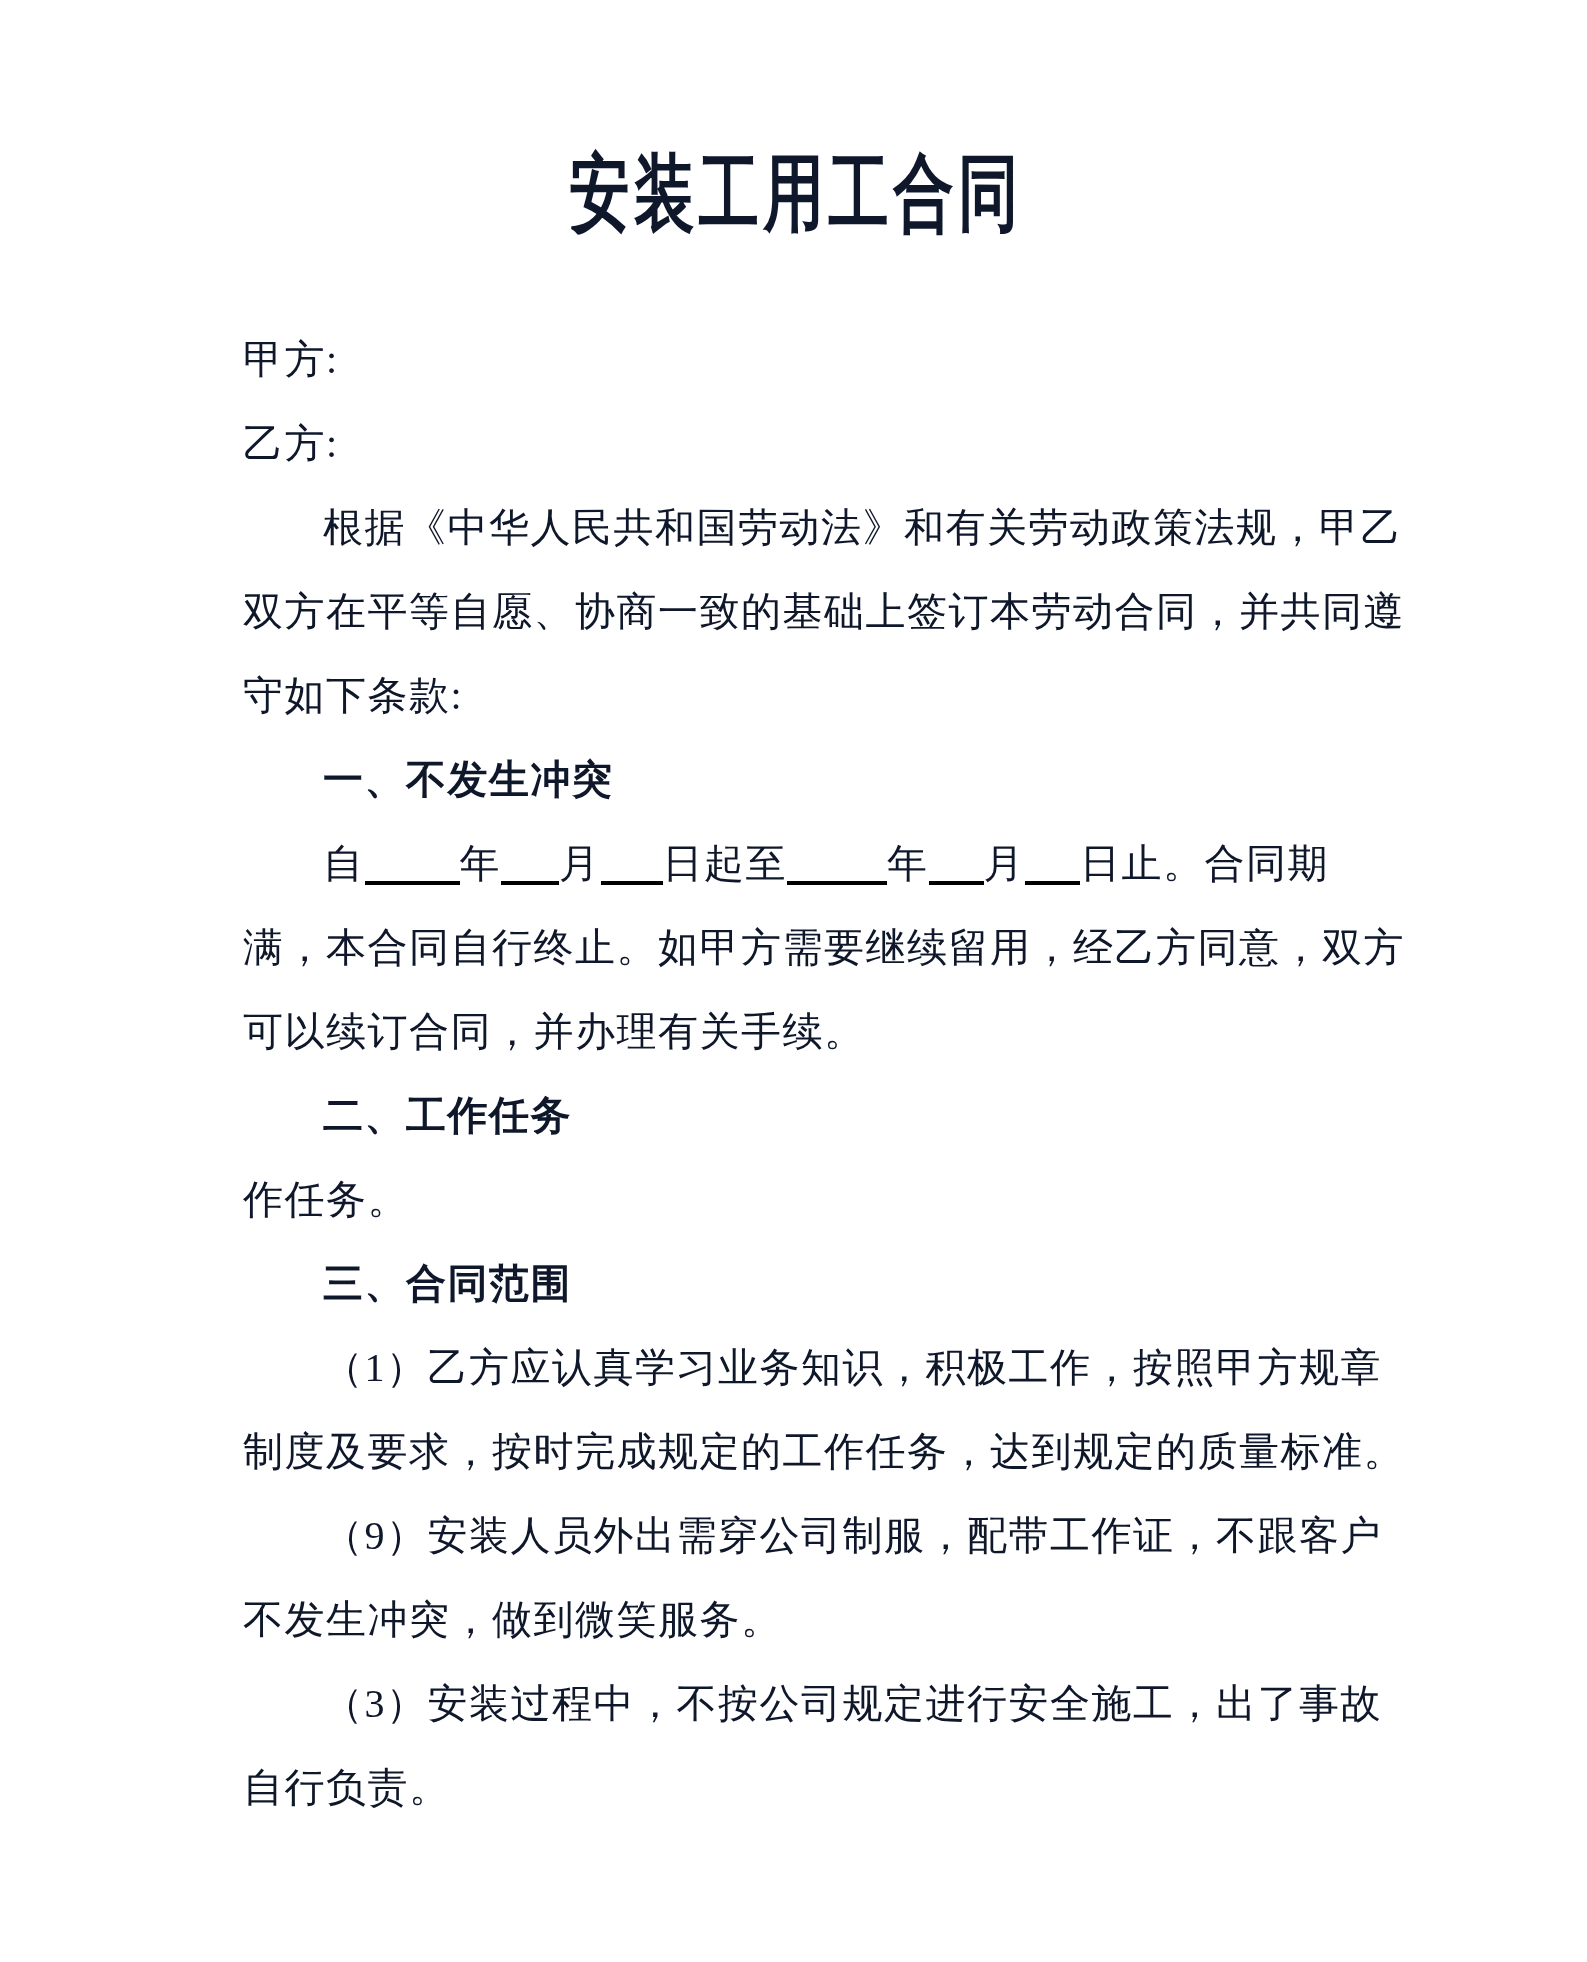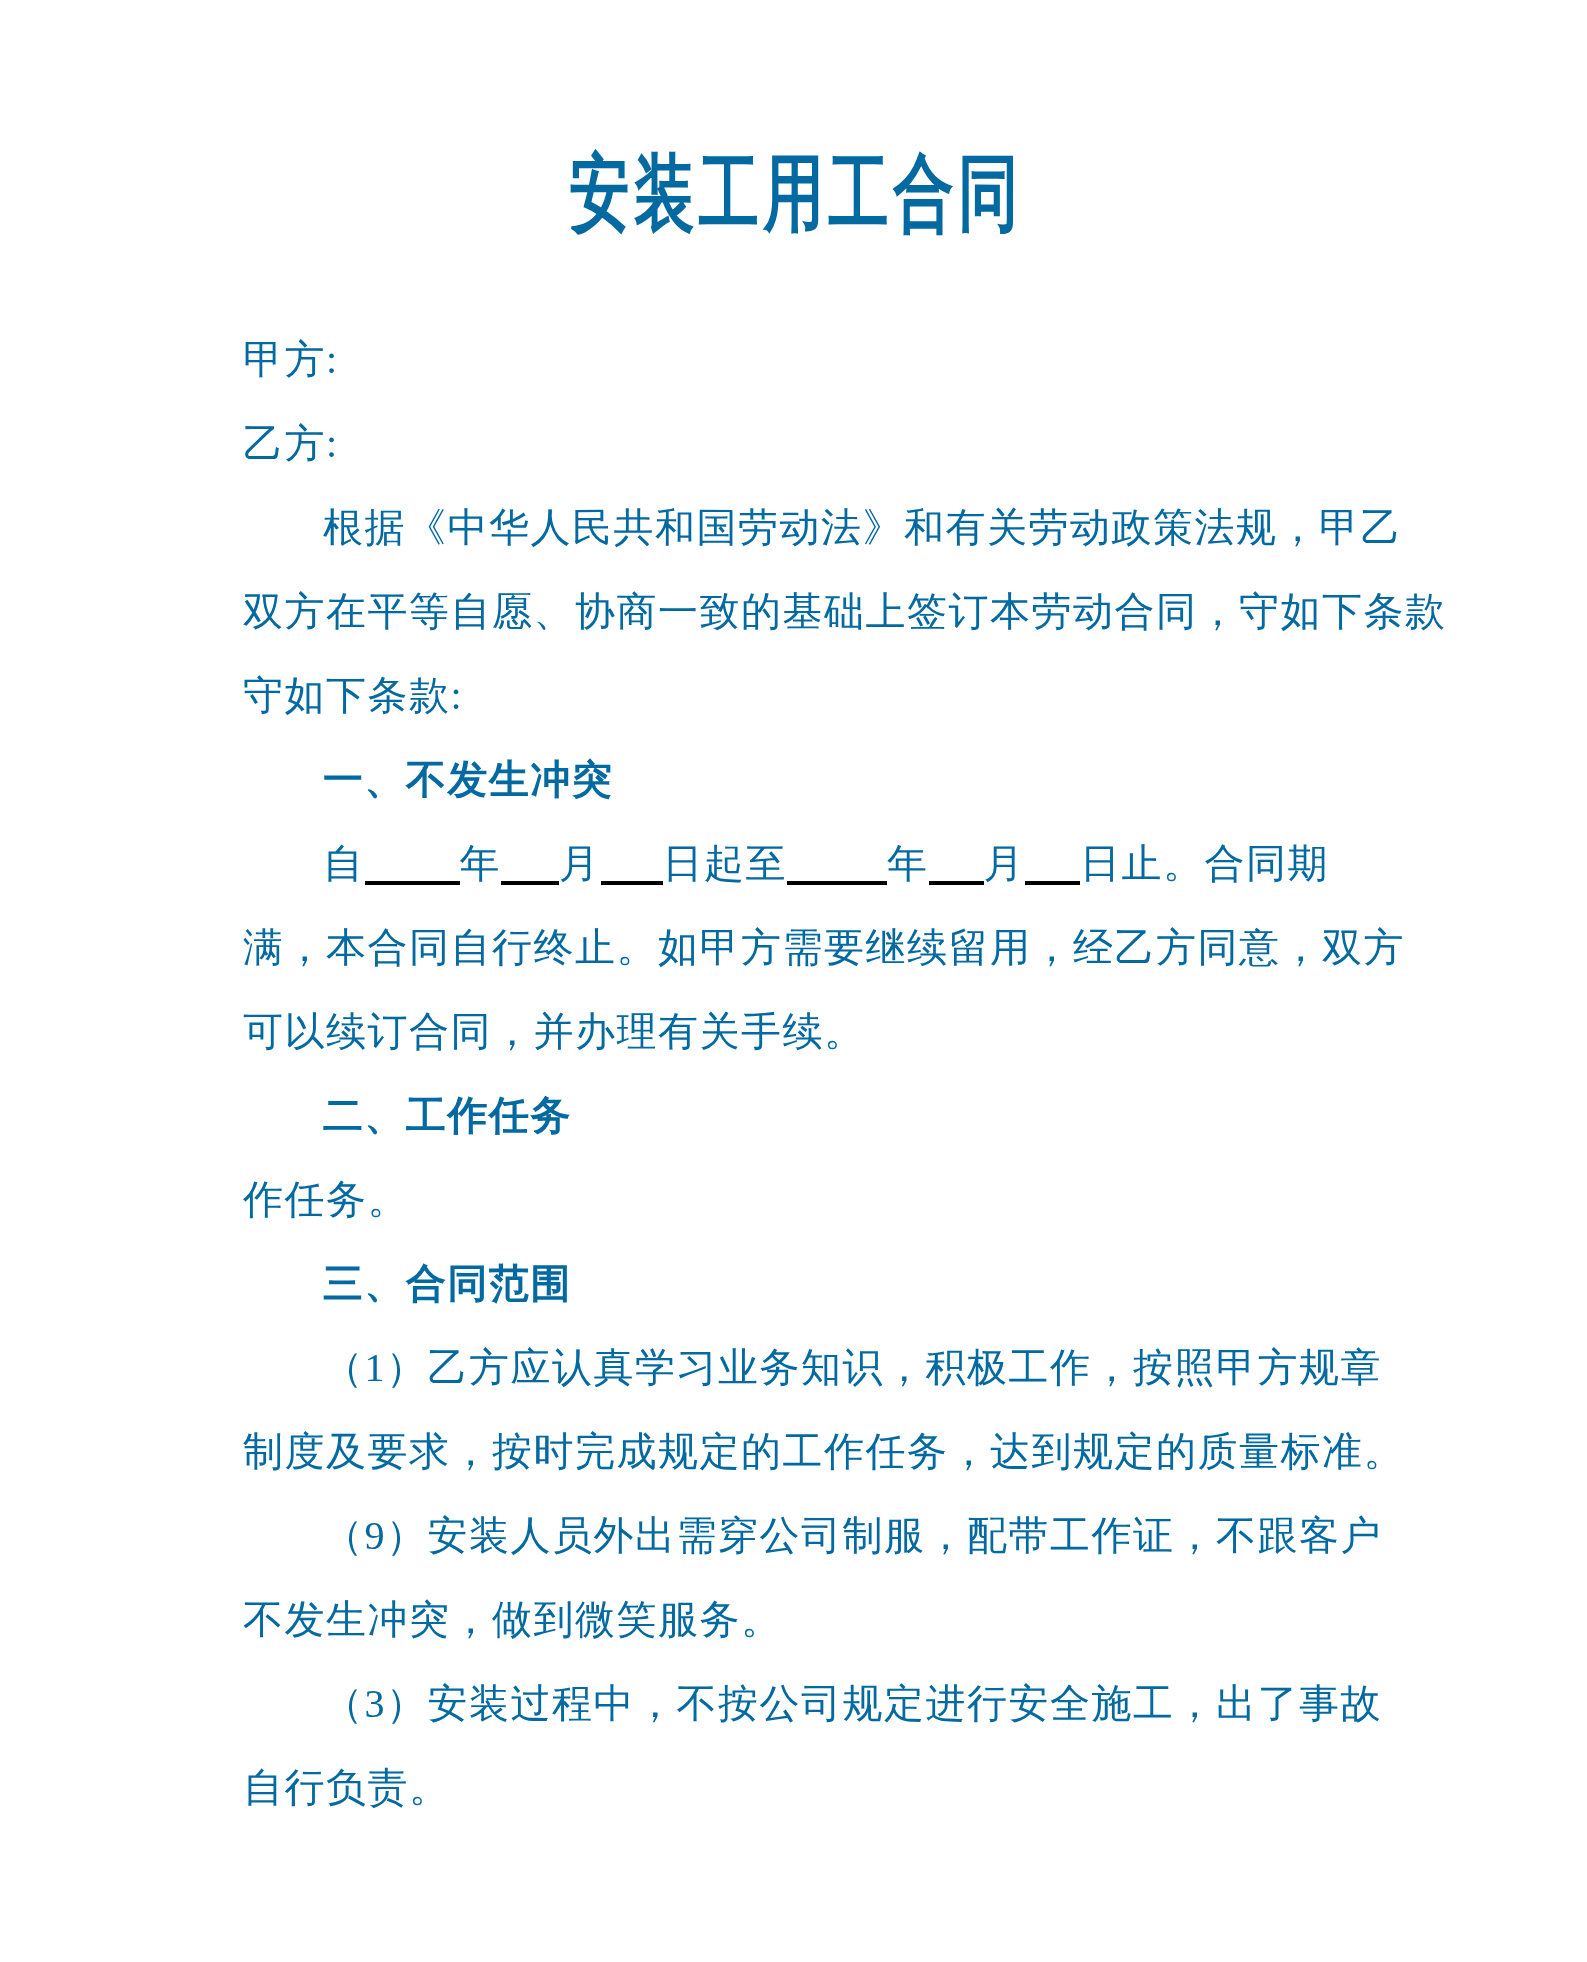--- a/index.html
+++ b/index.html
@@ -5,21 +5,21 @@
   html, body {
     margin: 0;
     padding: 0;
     background: #ffffff;
   }
   .page {
     position: relative;
     width: 1587px;
     height: 1962px;
     background: #ffffff;
-    color: #0369a1;
+    color: #0f172a;
     font-family: "Liberation Serif", "DejaVu Serif", serif;
     overflow: hidden;
   }
   .title-row {
     position: absolute;
     left: 243px;
     top: 148px;
     width: 1105px;
     text-align: center;
     white-space: nowrap;
@@ -59,21 +59,21 @@
 <body>
 
 <div class="page">
   <div class="title-row">
     <span class="doc-title">安装工用工合同</span>
   </div>
   <div class="contract-body">
       <div class="line"><span>甲方:</span></div>
       <div class="line"><span>乙方:</span></div>
       <div class="line indent"><span>根据《中华人民共和国劳动法》和有关劳动政策法规，甲乙</span></div>
-      <div class="line"><span>双方在平等自愿、协商一致的基础上签订本劳动合同，守如下条款</span></div>
+      <div class="line"><span>双方在平等自愿、协商一致的基础上签订本劳动合同，并共同遵</span></div>
       <div class="line"><span>守如下条款:</span></div>
       <div class="line indent bold"><span>一、不发生冲突</span></div>
       <div class="line indent"><span>自</span><span class="blank" style="width: 95px;"></span><span>年</span><span class="blank" style="width: 58px;"></span><span>月</span><span class="blank" style="width: 62px;"></span><span>日起至</span><span class="blank" style="width: 100px;"></span><span>年</span><span class="blank" style="width: 55px;"></span><span>月</span><span class="blank" style="width: 55px;"></span><span>日止。合同期</span></div>
       <div class="line"><span>满，本合同自行终止。如甲方需要继续留用，经乙方同意，双方</span></div>
       <div class="line"><span>可以续订合同，并办理有关手续。</span></div>
       <div class="line indent bold"><span>二、工作任务</span></div>
       <div class="line"><span>作任务。</span></div>
       <div class="line indent bold"><span>三、合同范围</span></div>
       <div class="line indent"><span>（1）乙方应认真学习业务知识，积极工作，按照甲方规章</span></div>
       <div class="line"><span>制度及要求，按时完成规定的工作任务，达到规定的质量标准。</span></div>

